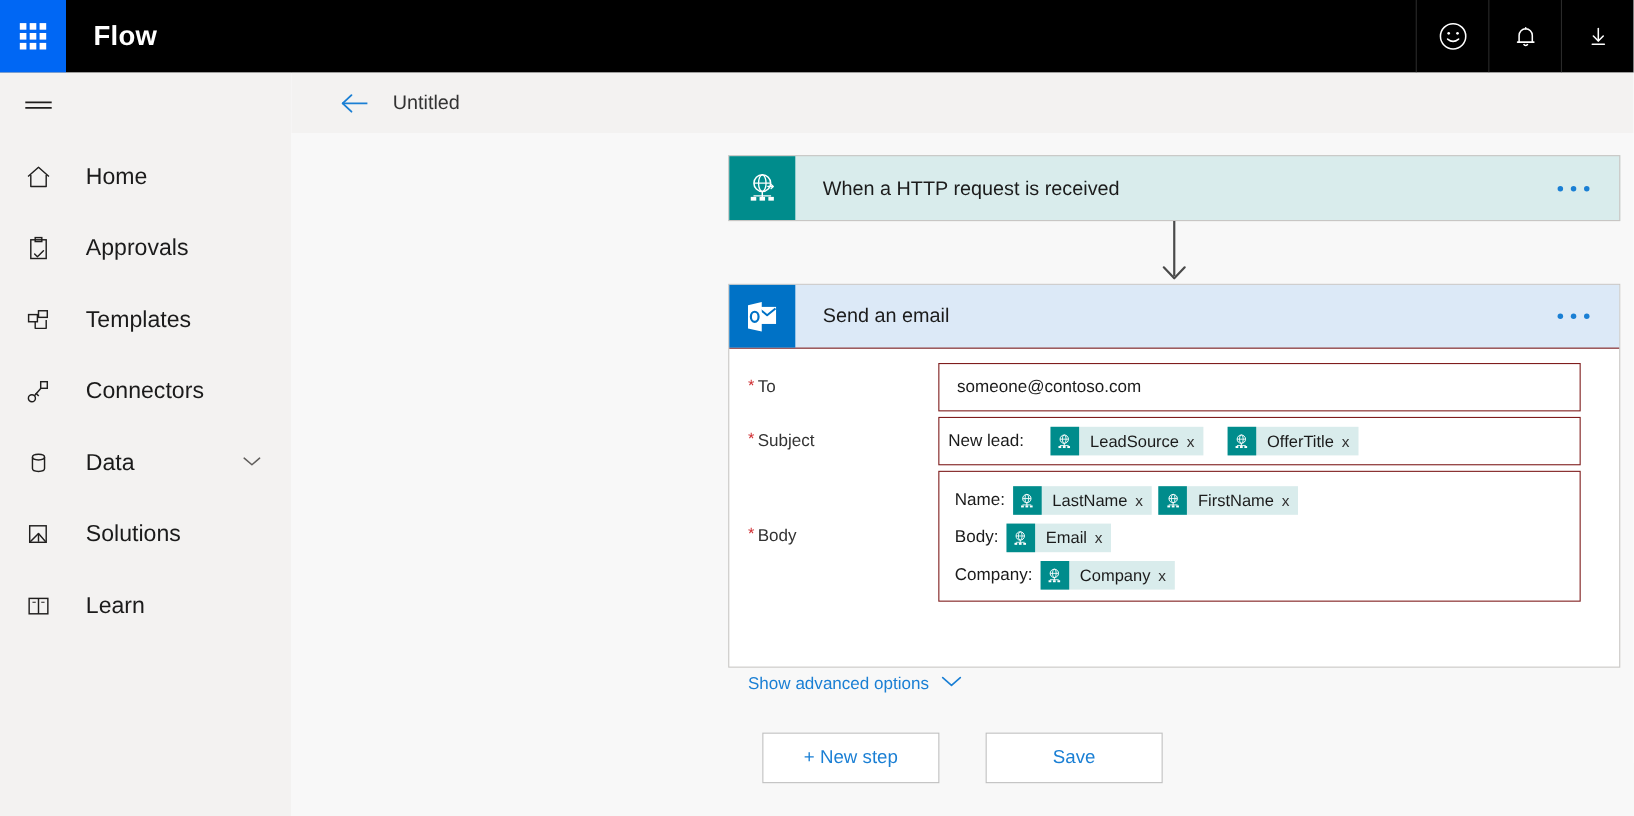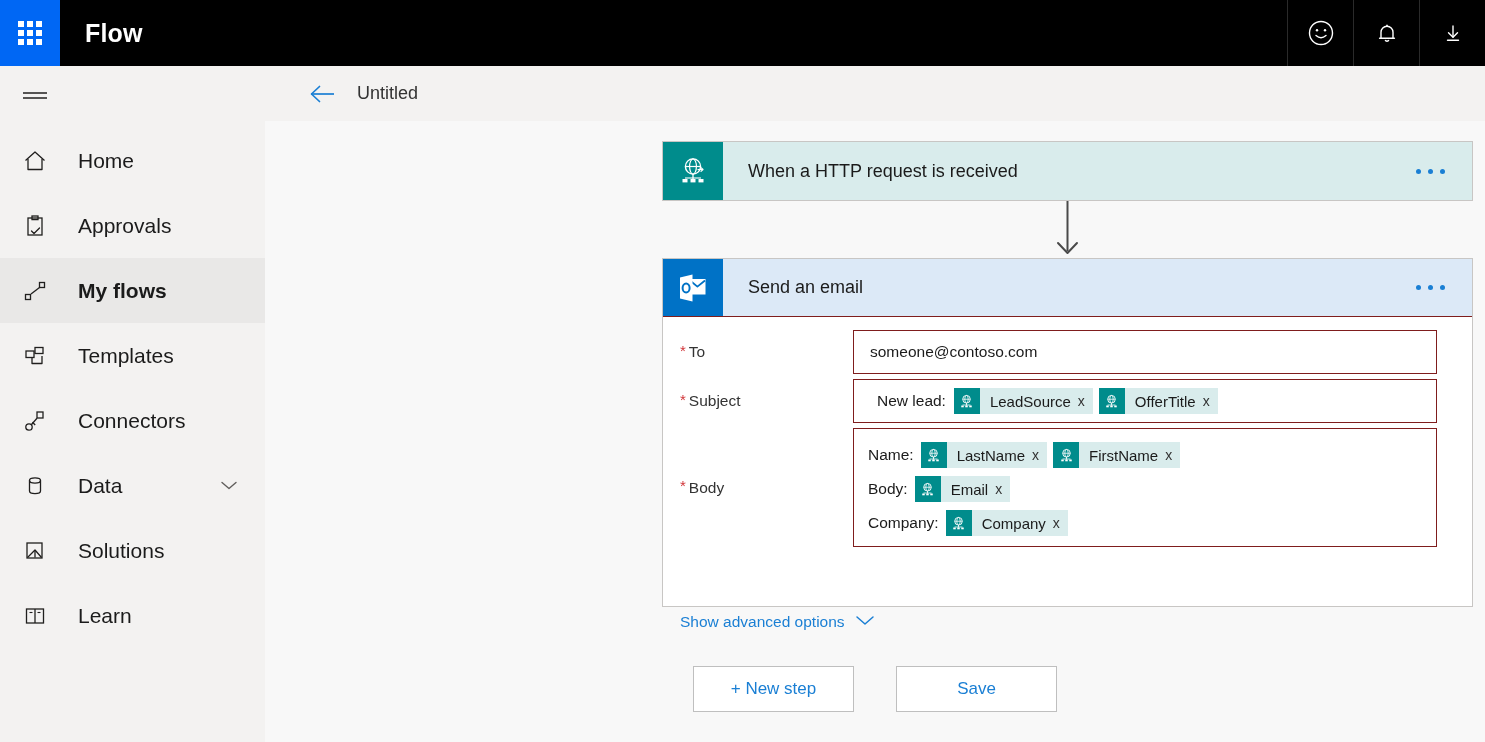--- a/index.html
+++ b/index.html
@@ -60,21 +60,21 @@
   .field-label { width:190px; flex:0 0 190px; font-size:15.5px; color:#333333; padding-left:17px; display:flex; align-items:center; }
   .req { color:#d13438; font-size:15px; margin-right:3px; line-height:1; position:relative; top:-2px; }
   .field-box { border:1px solid #7f1d1d; background:#ffffff; }
 
   .row-to { position:absolute; left:0; top:13px; width:100%; height:44px; }
   .row-to .field-label { height:44px; }
   .row-to .field-box { width:584px; height:44px; display:flex; align-items:center; padding-left:16px; font-size:15.5px; color:#1b1b1b; }
 
   .row-subject { position:absolute; left:0; top:62px; width:100%; height:44px; }
   .row-subject .field-label { height:44px; }
-  .row-subject .field-box { width:584px; height:44px; display:flex; align-items:center; padding-left:23px; gap:0; }
+  .row-subject .field-box { width:584px; height:44px; display:flex; align-items:center; padding-left:8px; gap:16px; }
 
   .row-body { position:absolute; left:0; top:111px; width:100%; height:119px; }
   .row-body .field-label { height:119px; }
   .row-body .field-box { width:584px; height:119px; padding:9px 0 0 14px; }
   .body-line { display:flex; align-items:center; height:34px; }
   .body-line .lbl { font-size:15.5px; color:#1b1b1b; margin-right:7px; }
 
   .token { display:inline-flex; align-items:center; height:26px; background:#d9ecec; margin-right:6px; }
   .token .tok-icon { width:26px; height:26px; flex:0 0 26px; background:#008c8c; display:flex; align-items:center; justify-content:center; }
   .token .tok-label { font-size:15px; color:#1b1b1b; padding:0 7px 0 10px; white-space:nowrap; }
@@ -161,30 +161,20 @@
     <span class="nav-icon">
       <svg width="26" height="26" viewBox="0 0 26 26">
         <rect x="6" y="5" width="14" height="17" fill="none" stroke="#201f1e" stroke-width="1.3"></rect>
         <rect x="10" y="3" width="6" height="3.6" fill="none" stroke="#201f1e" stroke-width="1.3"></rect>
         <path d="M9.5 18 L12 20.5 L17.5 15" fill="none" stroke="#201f1e" stroke-width="1.3" stroke-linecap="round" stroke-linejoin="round"></path>
       </svg>
     </span>
     <span class="nav-label">Approvals</span>
   </div>
 
-  <div class="nav-item selected">
-    <span class="nav-icon">
-      <svg width="26" height="26" viewBox="0 0 26 26">
-        <rect x="3.5" y="16.5" width="5" height="5" fill="none" stroke="#201f1e" stroke-width="1.3"></rect>
-        <rect x="17.5" y="4.5" width="5" height="5" fill="none" stroke="#201f1e" stroke-width="1.3"></rect>
-        <line x1="9" y1="16" x2="17.5" y2="9.5" stroke="#201f1e" stroke-width="1.3"></line>
-      </svg>
-    </span>
-    <span class="nav-label">My flows</span>
-  </div>
 
   <div class="nav-item">
     <span class="nav-icon">
       <svg width="26" height="26" viewBox="0 0 26 26">
         <rect x="4" y="8" width="8" height="6.5" fill="none" stroke="#201f1e" stroke-width="1.3"></rect>
         <rect x="13" y="4.5" width="8" height="6" fill="none" stroke="#201f1e" stroke-width="1.3"></rect>
         <path d="M10 14 L10 20.5 L20 20.5 L20 13" fill="none" stroke="#201f1e" stroke-width="1.3" stroke-linejoin="round"></path>
       </svg>
     </span>
     <span class="nav-label">Templates</span>

